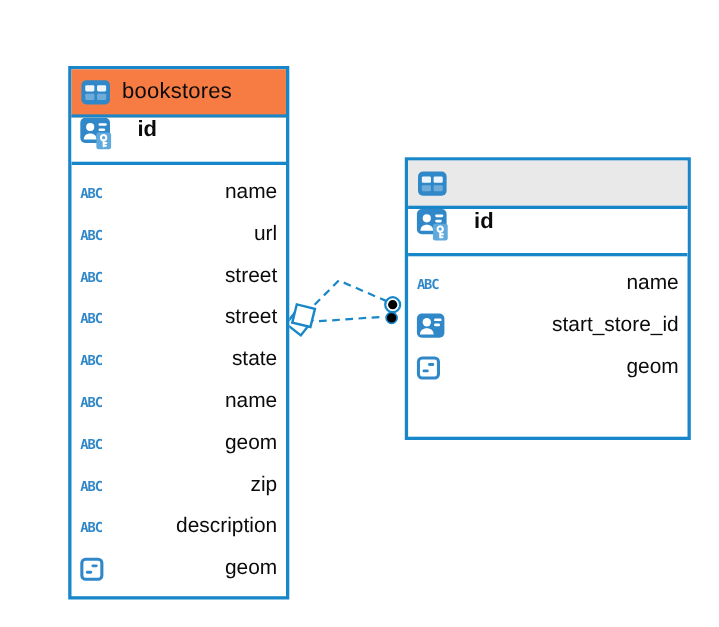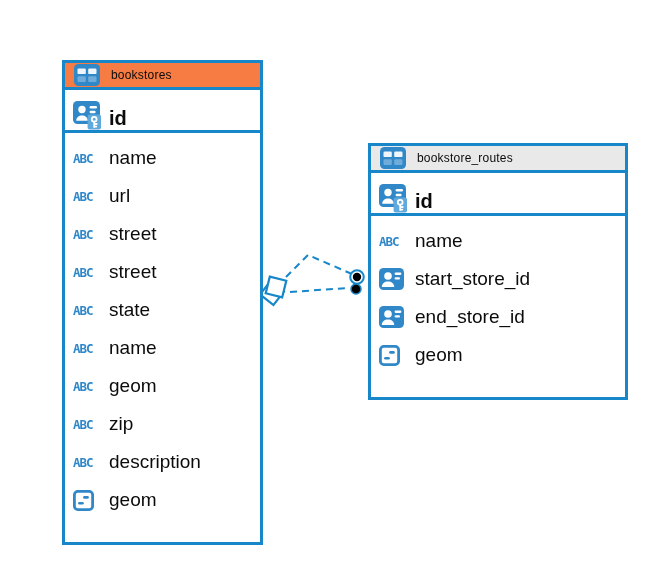--- a/index.html
+++ b/index.html
@@ -16,35 +16,35 @@
   .dash { fill:none; stroke:var(--accent); stroke-width:2; stroke-dasharray:7 5; }
   .dia  { fill:#fff; stroke:var(--accent); stroke-width:2.2; }
 
   .table-node {
     position:absolute;
     background:#fff;
     border:3px solid var(--accent);
   }
   .t-header {
     display:flex; align-items:center; gap:9px;
-    height:27px; padding:0 9px;
+    height:44px; padding:0 9px;
     border-bottom:3px solid var(--accent);
-    font-size:12px; letter-spacing:0.2px;
+    font-size:20px; letter-spacing:0.2px;
   }
   .pk-row {
-    display:flex; align-items:flex-end; gap:8px;
+    display:flex; align-items:flex-start; gap:24px;
     height:43px; padding:0 8px;
     border-bottom:3px solid var(--accent);
     font-size:20px; font-weight:bold;
     background:#fff;
   }
   .cols { padding:6px 8px 0 8px; }
   .col-row {
     display:flex; align-items:center; gap:8px;
-    height:38px; font-size:19px;
+    height:38px; font-size:19px;justify-content:space-between;
   }
   .icon-box {
     width:28px; flex:0 0 28px;
     display:flex; align-items:center; justify-content:flex-start;
   }
   .icon-box svg { display:block; overflow:visible; }
   .abc-icon {
     width:28px; flex:0 0 28px;
     font-family:"DejaVu Sans Mono", monospace;
     font-weight:bold; font-size:12.5px; letter-spacing:-1px;
@@ -155,21 +155,20 @@
     <div class="t-header" style="background-color: rgb(233, 233, 233);">
       <span class="icon-box">
         <svg width="26" height="22" viewBox="0 0 26 22">
           <rect width="26" height="22" rx="4.5" fill="var(--icon-blue)"></rect>
           <rect x="3.5" y="4.5" width="8.3" height="5.6" rx="1.2" fill="#fff" opacity="0.92"></rect>
           <rect x="14.2" y="4.5" width="8.3" height="5.6" rx="1.2" fill="#fff" opacity="0.92"></rect>
           <rect x="3.5" y="12.3" width="8.3" height="5.6" rx="1.2" fill="#fff" opacity="0.3"></rect>
           <rect x="14.2" y="12.3" width="8.3" height="5.6" rx="1.2" fill="#fff" opacity="0.3"></rect>
         </svg>
       </span>
-      <span class="t-title">bookstore_routes</span>
     </div>
     <div class="pk-row">
       <span class="icon-box">
         <svg width="30" height="29" viewBox="0 0 30 29">
           <rect width="27" height="23" rx="4.5" fill="var(--icon-blue)"></rect>
           <circle cx="9" cy="8.5" r="3.7" fill="#fff"></circle>
           <path d="M3.2 19.8 c0-3.5 2.6-5.4 5.8-5.4 s5.8 1.9 5.8 5.4 z" fill="#fff"></path>
           <rect x="16.6" y="5" width="7.4" height="2.4" rx="1.2" fill="#fff"></rect>
           <rect x="16.6" y="9.8" width="6" height="2.4" rx="1.2" fill="#fff"></rect>
           <rect x="14.6" y="13.4" width="13.4" height="15.2" rx="2" fill="var(--icon-blue-light)"></rect>
@@ -193,32 +192,20 @@
       <circle cx="9" cy="8" r="3.8" fill="#fff"></circle>
       <path d="M2.8 19 c0-3.6 2.8-5.6 6.2-5.6 s6.2 2 6.2 5.6 z" fill="#fff"></path>
       <rect x="15.6" y="4.6" width="6.8" height="2.3" rx="1.1" fill="#fff"></rect>
       <rect x="15.6" y="9.2" width="5.4" height="2.3" rx="1.1" fill="#fff"></rect>
     </svg>
   </span>
 <span class="col-label">start_store_id</span>
         </div>
         <div class="col-row">
   <span class="icon-box">
-    <svg width="25" height="22" viewBox="0 0 25 22">
-      <rect width="25" height="22" rx="4.5" fill="var(--icon-blue)"></rect>
-      <circle cx="9" cy="8" r="3.8" fill="#fff"></circle>
-      <path d="M2.8 19 c0-3.6 2.8-5.6 6.2-5.6 s6.2 2 6.2 5.6 z" fill="#fff"></path>
-      <rect x="15.6" y="4.6" width="6.8" height="2.3" rx="1.1" fill="#fff"></rect>
-      <rect x="15.6" y="9.2" width="5.4" height="2.3" rx="1.1" fill="#fff"></rect>
-    </svg>
-  </span>
-<span class="col-label">end_store_id</span>
-        </div>
-        <div class="col-row">
-  <span class="icon-box">
     <svg width="21" height="21" viewBox="0 0 21 21">
       <rect x="1.4" y="1.4" width="18.2" height="18.2" rx="3.4" fill="#fff" stroke="var(--icon-blue)" stroke-width="2.8"></rect>
       <rect x="10.1" y="6.1" width="5.7" height="2.6" rx="1.3" fill="var(--icon-blue)"></rect>
       <rect x="5.1" y="11.9" width="5.7" height="2.6" rx="1.3" fill="var(--icon-blue)"></rect>
     </svg>
   </span>
 <span class="col-label">geom</span>
         </div>
       </div>
   </div>

